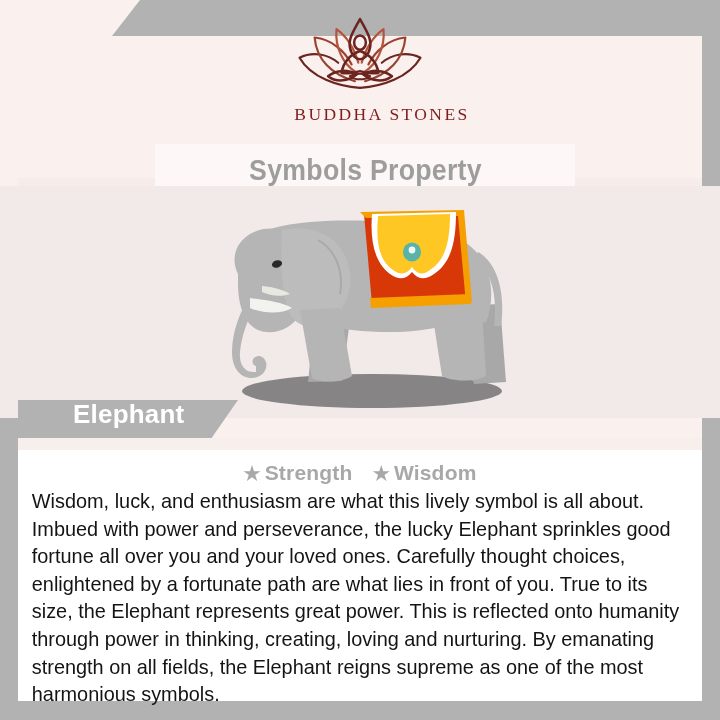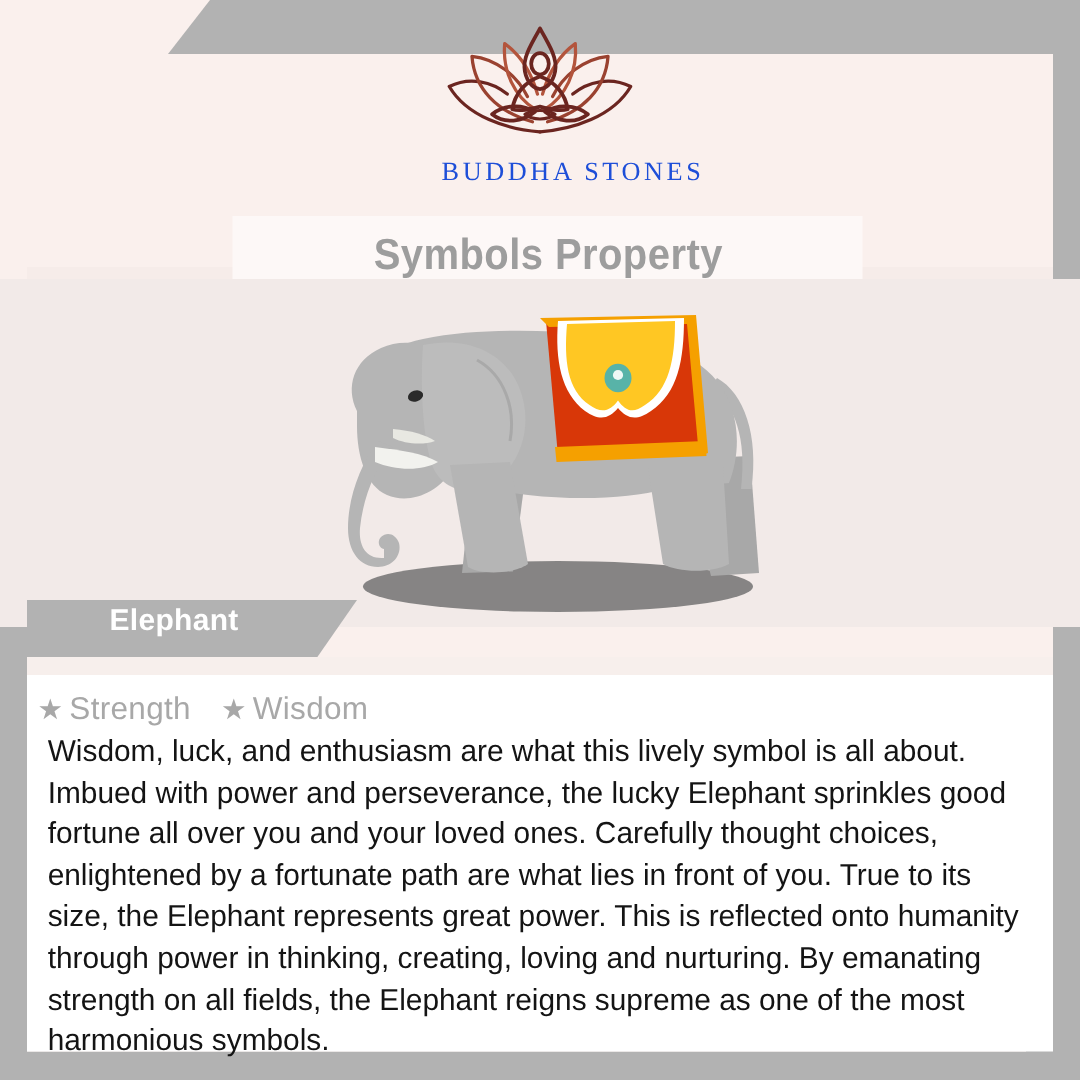--- a/index.html
+++ b/index.html
@@ -40,21 +40,21 @@
     width: 168px;
     height: 84px;
     margin: 0 auto;
     display: block;
   }
   .brand-name {
     margin-top: 6px;
     font-family: "Liberation Serif", serif;
     font-size: 17.5px;
     letter-spacing: 2.4px;
-    color: #1d4ed8;
+    color: #7f1d1d;
     font-weight: 400;
     margin-left: 44px;
   }
 
   
   .title-banner {
     position: absolute;
     left: 155px;
     top: 144px;
     width: 420px;
@@ -99,42 +99,42 @@
     clip-path: polygon(0 0, 100% 0, 88% 100%, 0 100%);
   }
   .name-ribbon .ribbon-label {
     position: absolute;
     left: 55px;
     top: 0;
     height: 29px;
     display: flex;
     align-items: center;
     font-family: "Liberation Sans Narrow", "Liberation Sans", sans-serif;
-    font-size: 20px;
+    font-size: 26px;
     font-weight: bold;
     color: #ffffff;
     letter-spacing: 0.2px;
     text-align: center;
   }
 
   
   .desc-panel {
     position: absolute;
     left: 18px;
     top: 450px;
     width: 684px;
     height: 251px;
     background: #ffffff;
   }
   .keywords {
-    text-align: left;
+    text-align: center;
     padding-top: 11px;
     font-family: "Liberation Sans Narrow", "Liberation Sans", sans-serif;
     font-size: 21px;
-    font-weight: normal;
+    font-weight: bold;
     color: #a8a8a8;
     letter-spacing: 0.2px;
     white-space: nowrap;
   }
   .keyword {
     display: inline-block;
     margin: 0 7px;
   }
   .keyword .star {
     display: inline-block;

